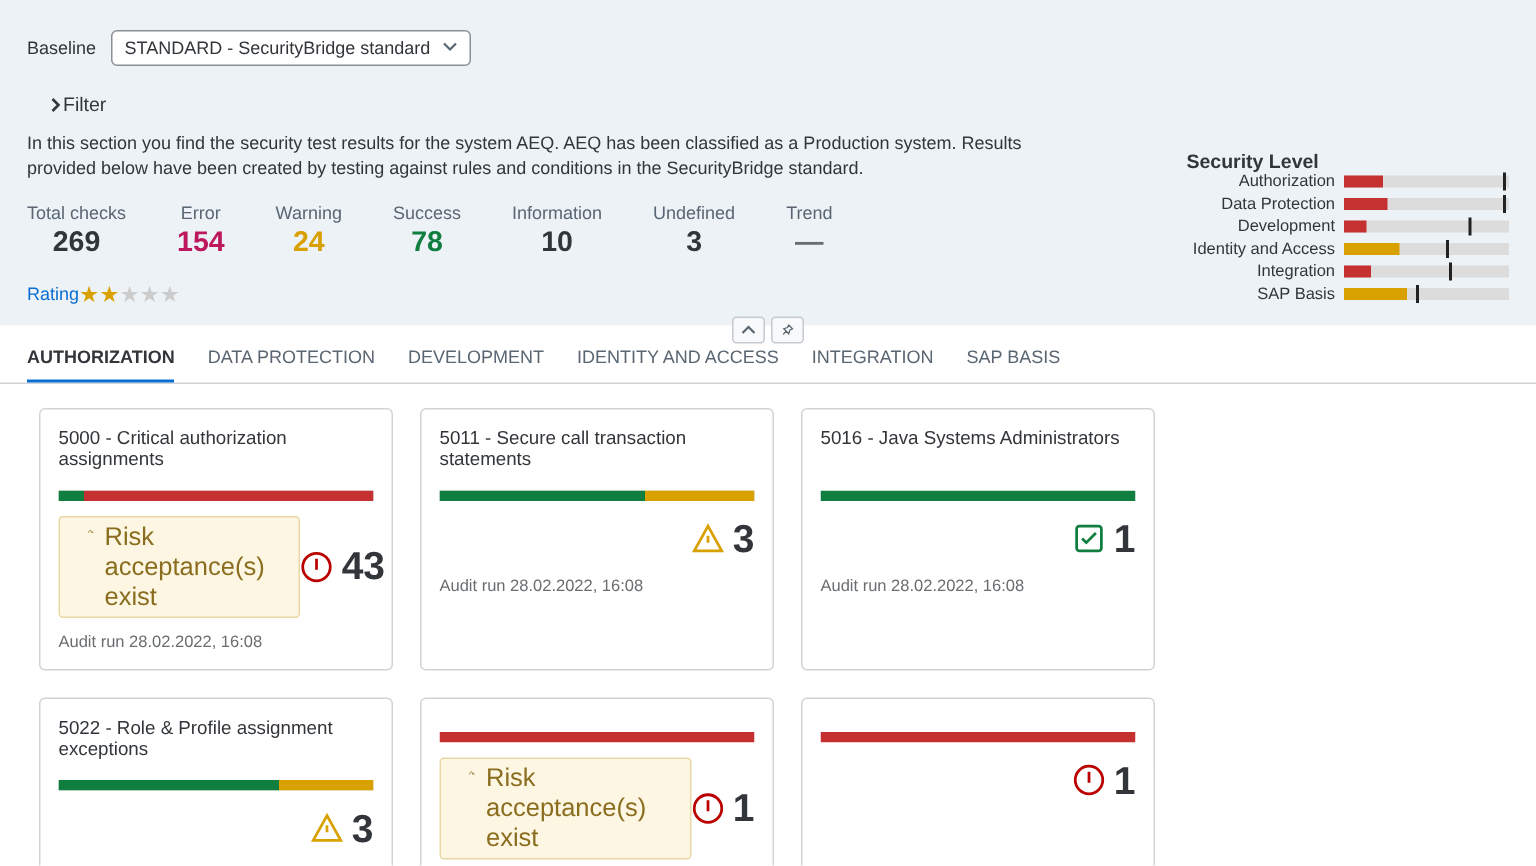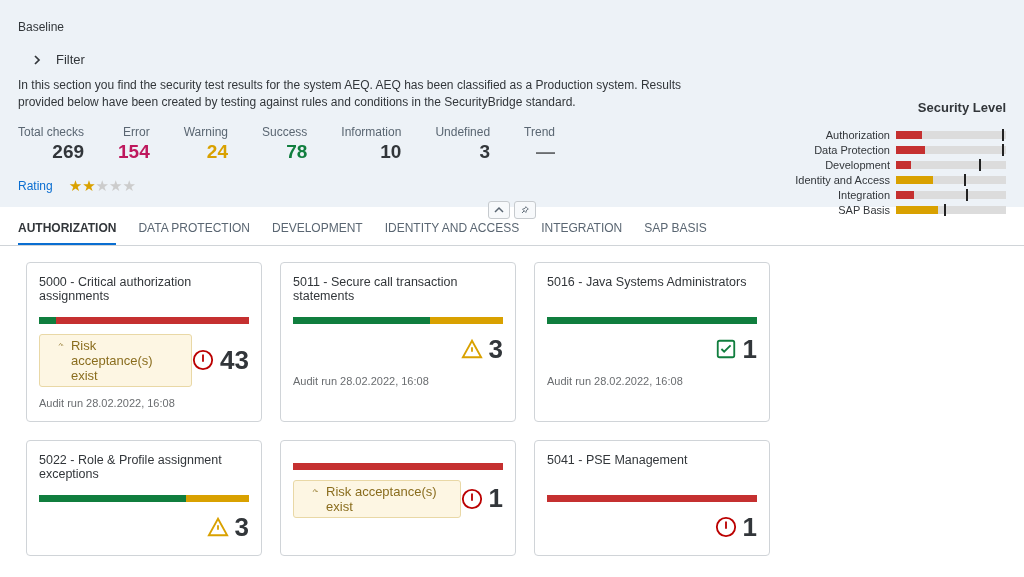--- a/index.html
+++ b/index.html
@@ -8,62 +8,68 @@
   .crumbs{font-size:12px;color:#0a6ed1}
   .crumbs .sys{color:#5a6672}
   .title{font-size:18px;font-weight:600;color:#32363a;margin-top:2px}
   .baseline-row{display:flex;align-items:center;gap:10px;margin-top:10px;font-size:12px}
   .baseline-row .lbl{color:#32363a}
   .select{border:1px solid #89919a;background:#fff;border-radius:4px;padding:4px 26px 4px 8px;font-size:12px;color:#32363a;position:relative;min-width:195px;display:flex;align-items:center}
   .select .chev{position:absolute;right:8px;top:50%;transform:translateY(-50%)}
   .top-actions{position:absolute;right:18px;top:12px;display:flex;gap:8px}
   .btn{border:1px solid #0a6ed1;color:#0a6ed1;background:#fff;border-radius:4px;padding:4px 10px;font-size:12px;cursor:pointer;display:inline-flex;align-items:center;justify-content:center}
   .iconbtn{width:30px;height:26px;padding:0}
-  .filter-row{display:flex;align-items:center;gap:14px;margin:18px 0 10px 14px;font-size:13px;color:#32363a}
+  .filter-row{display:flex;align-items:center;gap:0;margin:18px 0 10px 14px;font-size:13px;color:#32363a}
   .desc{font-size:12px;color:#32363a;line-height:1.4;max-width:680px}
   .metrics{display:flex;gap:34px;margin-top:14px}
-  .metric{font-size:12px;color:#5a6672;text-align:right}
+  .metric{font-size:12px;color:#5a6672;text-align:center}
   .metric .v{font-size:19px;font-weight:600;margin-top:2px}
   .v.total{color:#32363a}.v.err{color:#be185d}.v.warn{color:#d9a100}.v.succ{color:#107e3e}
-  .rating-row{display:flex;align-items:center;gap:16px;margin-top:14px;font-size:12px;color:#0a6ed1}
+  .rating-row{display:flex;align-items:center;gap:0;margin-top:14px;font-size:12px;color:#0a6ed1}
   .stars .star{color:#ccc;font-size:15px}.stars .on{color:#d9a100}
   .sec-panel{position:absolute;right:18px;top:100px;width:215px}
-  .sec-panel h3{font-size:13px;font-weight:600;text-align:right;margin-bottom:14px}
+  .sec-panel h3{font-size:13px;font-weight:600;margin-bottom:0}
   .srow{display:flex;align-items:center;gap:6px;margin-bottom:3px;justify-content:flex-end}
   .srow .lbl{font-size:11px;color:#32363a;text-align:right;flex:1}
   .sbar{width:110px;height:8px;background:#dcdcdc;position:relative}
   .seg{position:absolute;top:0;height:8px}
   .tick{position:absolute;top:-2px;width:2px;height:12px;background:#222}
   .tabrow{border-bottom:1px solid #d0d4d8;display:flex;gap:22px;padding:8px 18px 0;position:relative;margin-top:6px}
   .tab{font-size:12px;color:#5a6672;padding-bottom:8px;cursor:pointer}
   .tab.active{color:#32363a;font-weight:700;border-bottom:2px solid #0a6ed1}
   .togglebox{position:absolute;left:50%;top:-12px;transform:translateX(-50%);display:flex;gap:4px}
   .tgl{width:22px;height:18px;border:1px solid #c6cace;border-radius:3px;background:#f7f9fb;display:flex;align-items:center;justify-content:center;color:#5a6672;font-size:11px}
   .cards{display:flex;flex-wrap:wrap;gap:18px;padding:16px 26px}
   .card{width:236px;border:1px solid #d0d4d8;border-radius:4px;padding:12px;background:#fff;display:flex;flex-direction:column}
   .card .ttl{font-size:12.5px;color:#32363a;min-height:32px}
   .cbar{height:7px;background:#dcdcdc;margin-top:10px;display:flex;overflow:hidden}
   .cbar span{height:100%}
   .cfoot{display:flex;align-items:center;justify-content:space-between;margin-top:10px}
-  .badge{font-size:13px;border:1px solid #e9d8a6;background:#fdf6e3;color:#8a6d1e;border-radius:3px;padding:3px 18px;display:inline-flex;gap:5px;align-items:flex-start}
+  .badge{font-size:17px;border:1px solid #e9d8a6;background:#fdf6e3;color:#8a6d1e;border-radius:3px;padding:3px 18px;display:inline-flex;gap:5px;align-items:flex-start}
   .cnt{display:flex;align-items:center;gap:6px}
   .cnt .n{font-size:26px;font-weight:700;color:#32363a}
   .svgicn{width:22px;height:22px}
   .svgicn circle{fill:none;stroke-width:2}
   .audit{font-size:11px;color:#6a6d70;margin-top:10px}
   .chev svg{width:10px;height:10px}
 </style>
 </head>
 <body>
 
 <div class="header">
 
 
   <div class="baseline-row">
     <span class="lbl">Baseline</span>
+    <div class="select">
+      <span>STANDARD - SecurityBridge standard</span>
+      <span class="chev"><svg viewBox="0 0 10 10">
+            <path d="M1 3l4 4 4-4" fill="none" stroke="#5a6672" stroke-width="1.5"></path>
+          </svg></span>
+    </div>
   </div>
 
   <div class="filter-row">
     <svg width="10" height="10" viewBox="0 0 10 10">
         <path d="M3 1l4 4-4 4" fill="none" stroke="#32363a" stroke-width="1.7"></path>
       </svg>
     <span>Filter</span>
   </div>
 
   <div class="desc">In this section you find the security test results for the system AEQ. AEQ has been classified as a Production system. Results provided below have been created by testing against rules and conditions in the SecurityBridge standard.</div>
@@ -257,21 +263,20 @@
           <svg class="svgicn" viewBox="0 0 24 24">
             <circle cx="12" cy="12" r="10" stroke="#b00"></circle>
             <line x1="12" y1="6" x2="12" y2="14" stroke="#b00" stroke-width="2"></line>
             <circle cx="12" cy="18" r="1.3" fill="#b00"></circle>
           </svg>
           <span class="n">1</span>
         </span>
       </div>
     </div>
     <div class="card">
-      <div class="ttl">5041 - PSE Management</div>
       <div class="cbar">
         <span style="width:100%;background:#c53030"></span>
       </div>
       <div class="cfoot">
         <span></span>
         <span class="cnt">
           <svg class="svgicn" viewBox="0 0 24 24">
             <circle cx="12" cy="12" r="10" stroke="#b00"></circle>
             <line x1="12" y1="6" x2="12" y2="14" stroke="#b00" stroke-width="2"></line>
             <circle cx="12" cy="18" r="1.3" fill="#b00"></circle>

